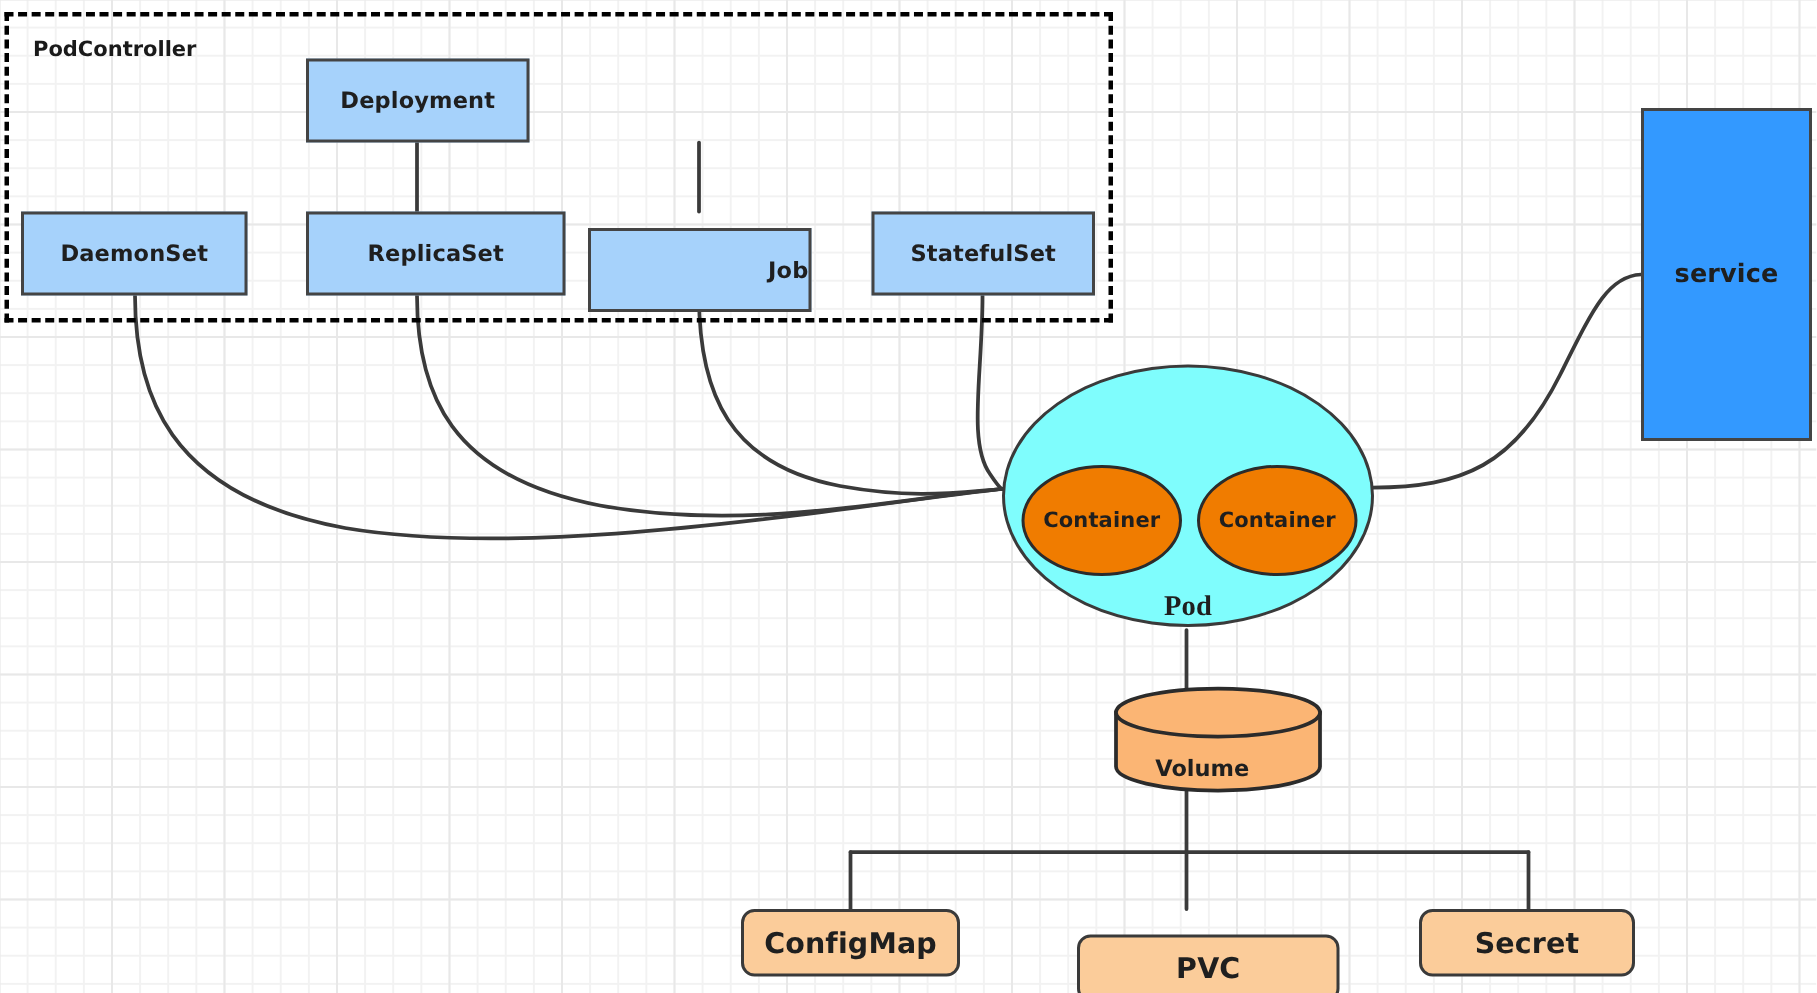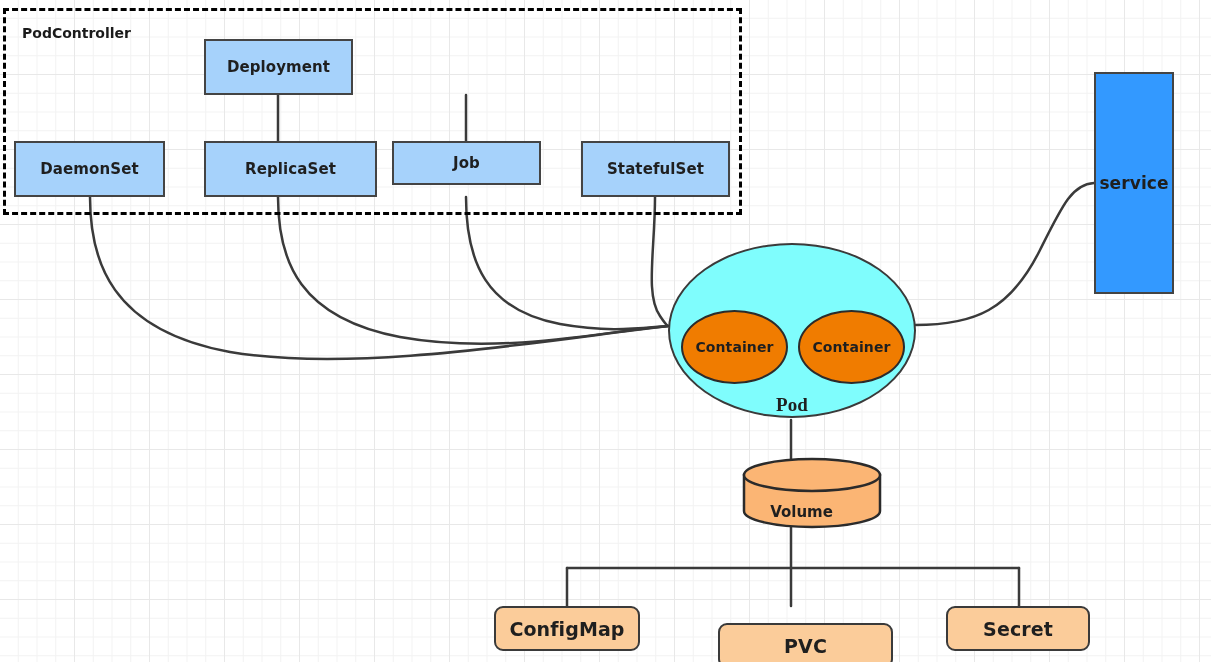--- a/index.html
+++ b/index.html
@@ -147,29 +147,29 @@
 
   <div class="node rect-blue" style="left:204px; top:39px; width:149px; height:56px;">
     <span>Deployment</span>
   </div>
 
   <div class="node rect-blue" style="left:204px; top:141px; width:173px; height:56px;">
     <span>ReplicaSet</span>
   </div>
 
 
-  <div class="node rect-blue" style="left:392px; top:141px; width:149px; height:44px;">
+  <div class="node rect-blue" style="left:392px; top:152px; width:149px; height:56px;justify-content:flex-end;">
     <span>Job</span>
   </div>
 
   <div class="node rect-blue" style="left:581px; top:141px; width:149px; height:56px;">
     <span>StatefulSet</span>
   </div>
 
-  <div class="node rect-service" style="left:1094px; top:72px; width:80px; height:222px;">
+  <div class="node rect-service" style="left:1094px; top:72px; width:114px; height:222px;">
     <span>service</span>
   </div>
 
   <div class="node ellipse-pod" style="left:668px; top:243px; width:248px; height:175px;">
     <span>Pod</span>
   </div>
 
   <div class="node ellipse-container" style="left:681px; top:310px; width:107px; height:74px;">
     <span>Container</span>
   </div>

